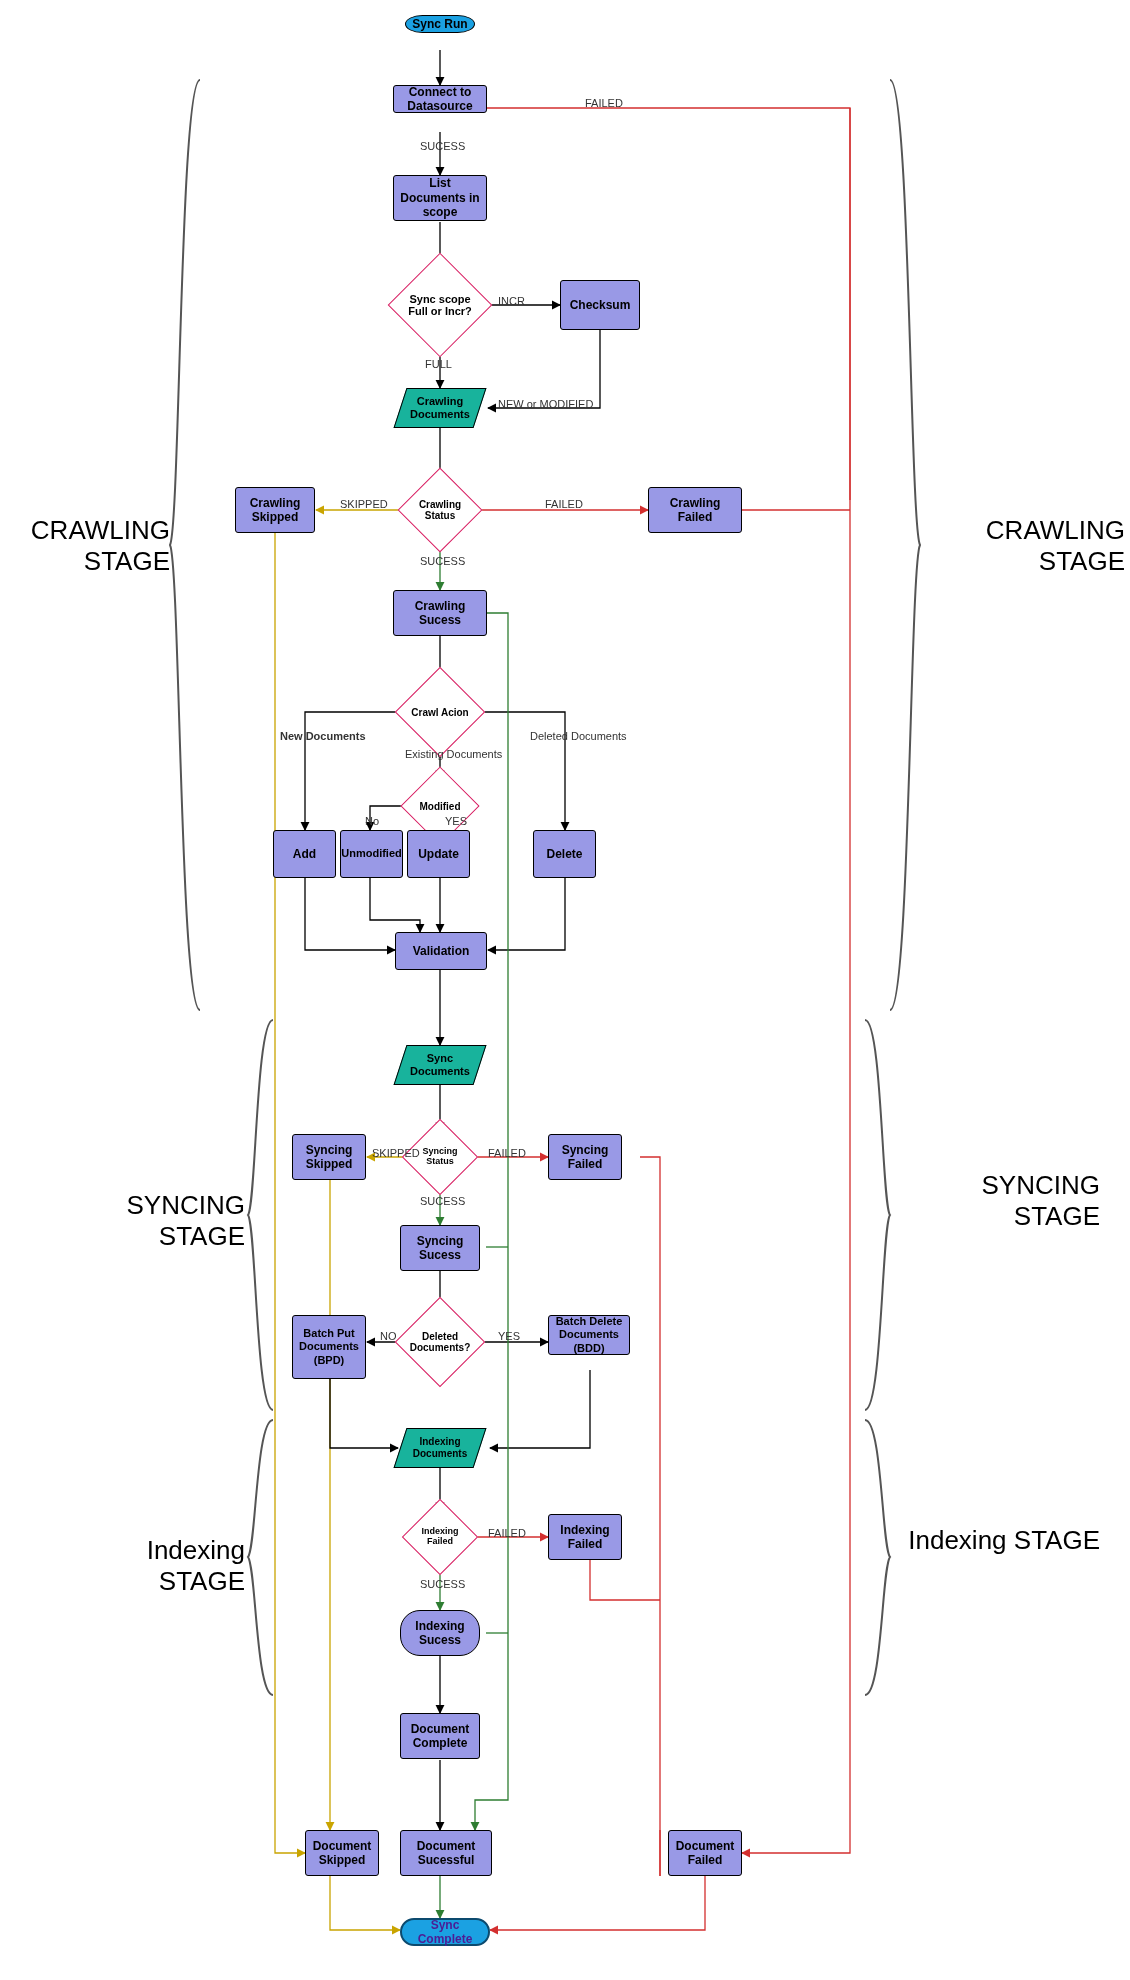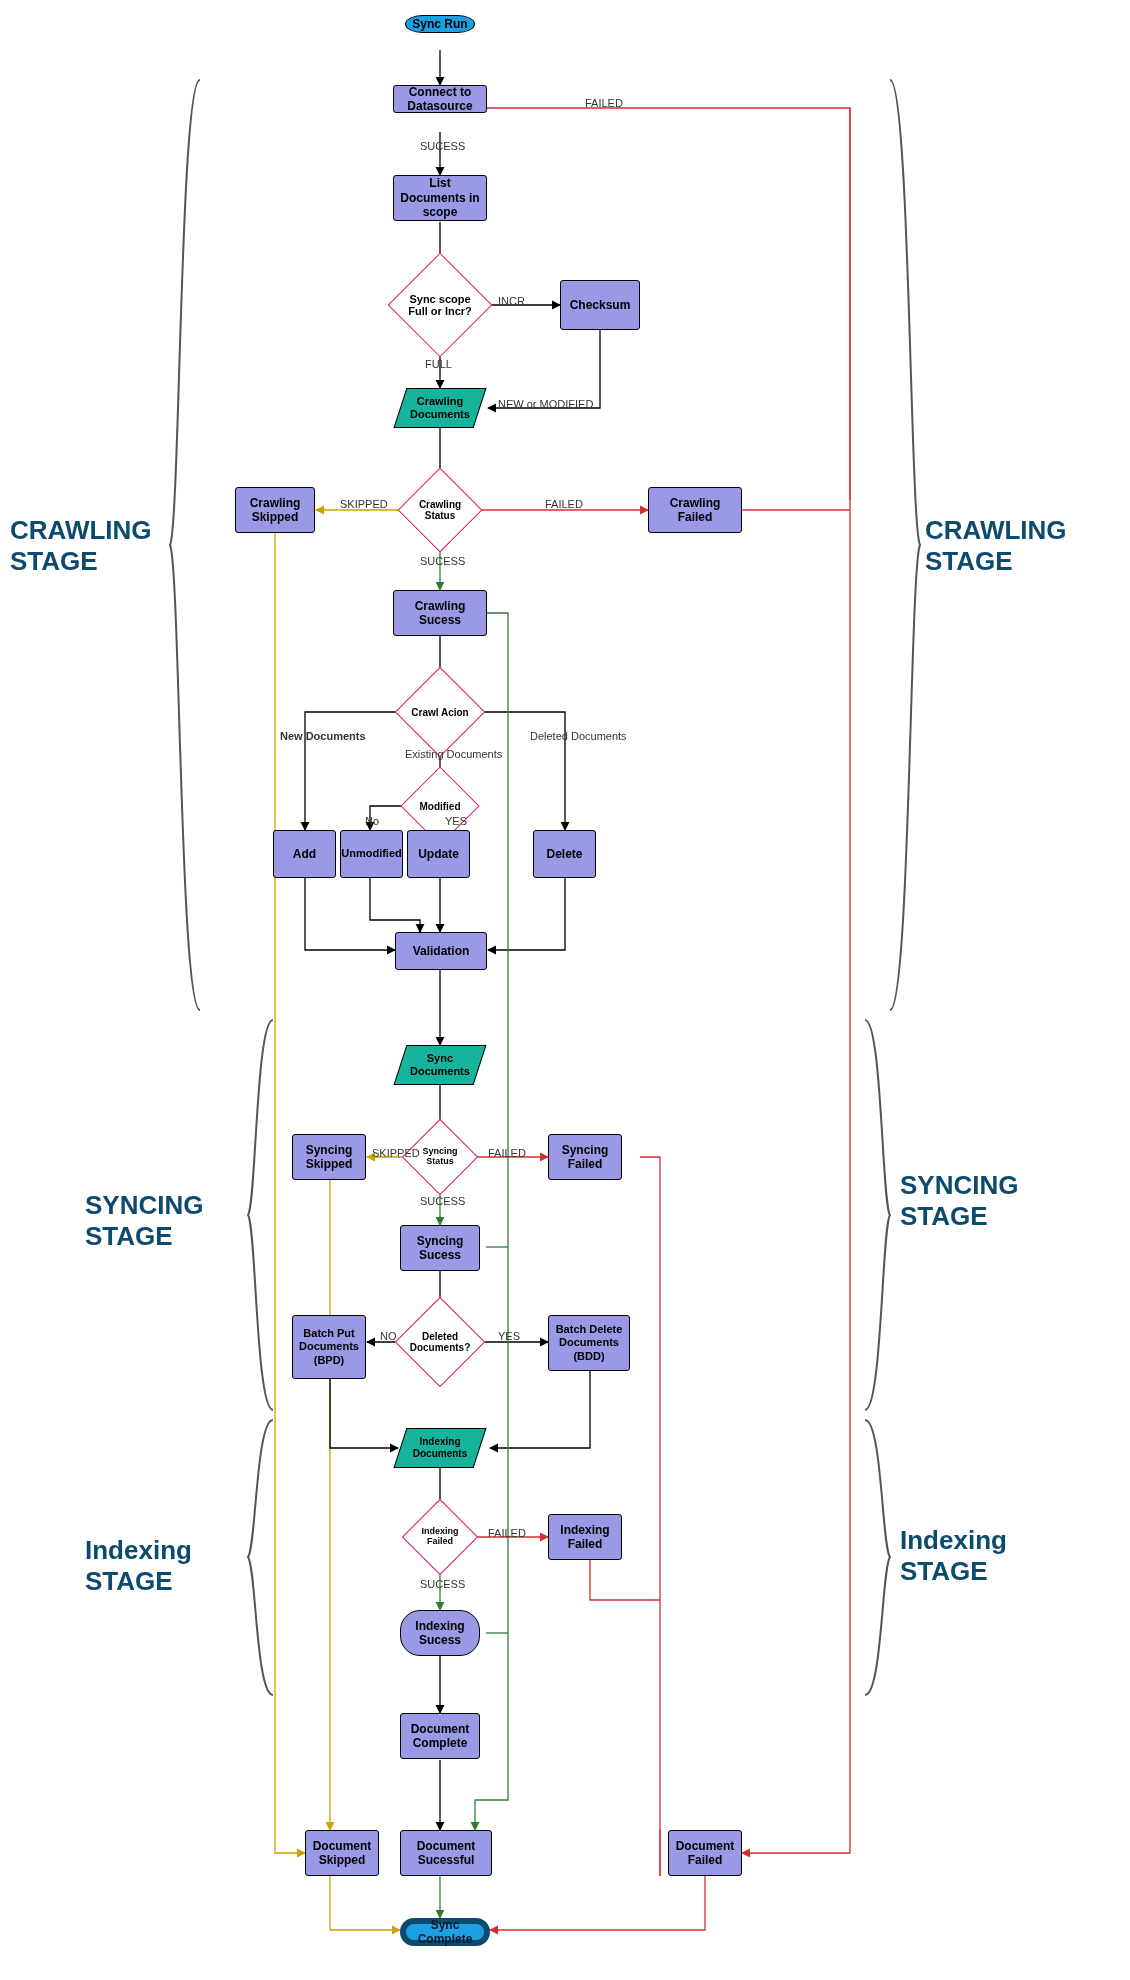--- a/index.html
+++ b/index.html
@@ -32,23 +32,23 @@
     color: #000;
   }
   .start {
     background: #1ba1e2;
     border: 1px solid #000;
     border-radius: 50% / 100%;
     color: #000;
   }
   .pill {
     background: #1ba1e2;
-    border: 6px solid #0c4a6e;
+    border: 2px solid #0c4a6e;
     border-radius: 20px;
-    color: #0f172a;
+    color: #4c1d95;
   }
   .par {
     background: #18b39c;
     border: 1px solid #000;
     color: #000;
     transform: skewX(-18deg);
   }
   .par > span { display:inline-block; transform: skewX(18deg); }
   .diamond-wrap {
     position: absolute;
@@ -73,24 +73,24 @@
   }
   .edge-label {
     position: absolute;
     font-size: 11px;
     color: #333;
     white-space: nowrap;
   }
   .stage-label {
     position: absolute;
     font-size: 26px;
-    font-weight: bold;
-    color: #0c4a6e;
+    font-weight: normal;
+    color: #000000;
     line-height: 1.2;
-    text-align: left;
+    text-align: right;
   }
   .brace {
     position: absolute;
     overflow: visible;
   }
   svg.edges {
     position: absolute;
     left: 0; top: 0;
     width: 1130px;
     height: 1980px;
@@ -345,21 +345,21 @@
 <div class="node rect" style="left:548px; top:1134px; width:74px; height:46px;">Syncing Failed</div>
 
 <div class="node rect" style="left:400px; top:1225px; width:80px; height:46px;">Syncing Sucess</div>
 
 <div class="diamond-wrap" style="left:408px; top:1310px; width:64px; height:64px;">
   <div class="diamond"></div>
   <div class="diamond-label" style="font-size:10px;">Deleted Documents?</div>
 </div>
 
 <div class="node rect" style="left:292px; top:1315px; width:74px; height:64px; font-size:11px;">Batch Put Documents (BPD)</div>
-<div class="node rect" style="left:548px; top:1315px; width:82px; height:56px; font-size:11px;">Batch Delete Documents (BDD)</div>
+<div class="node rect" style="left:548px; top:1315px; width:82px; height:40px; font-size:11px;">Batch Delete Documents (BDD)</div>
 
 <div class="node par" style="left:400px; top:1428px; width:80px; height:40px; font-size:10px;">
       <span>Indexing Documents</span>
     </div>
 
 <div class="diamond-wrap" style="left:413px; top:1510px; width:54px; height:54px;">
   <div class="diamond"></div>
   <div class="diamond-label" style="font-size:9px;">Indexing Failed</div>
 </div>
 

